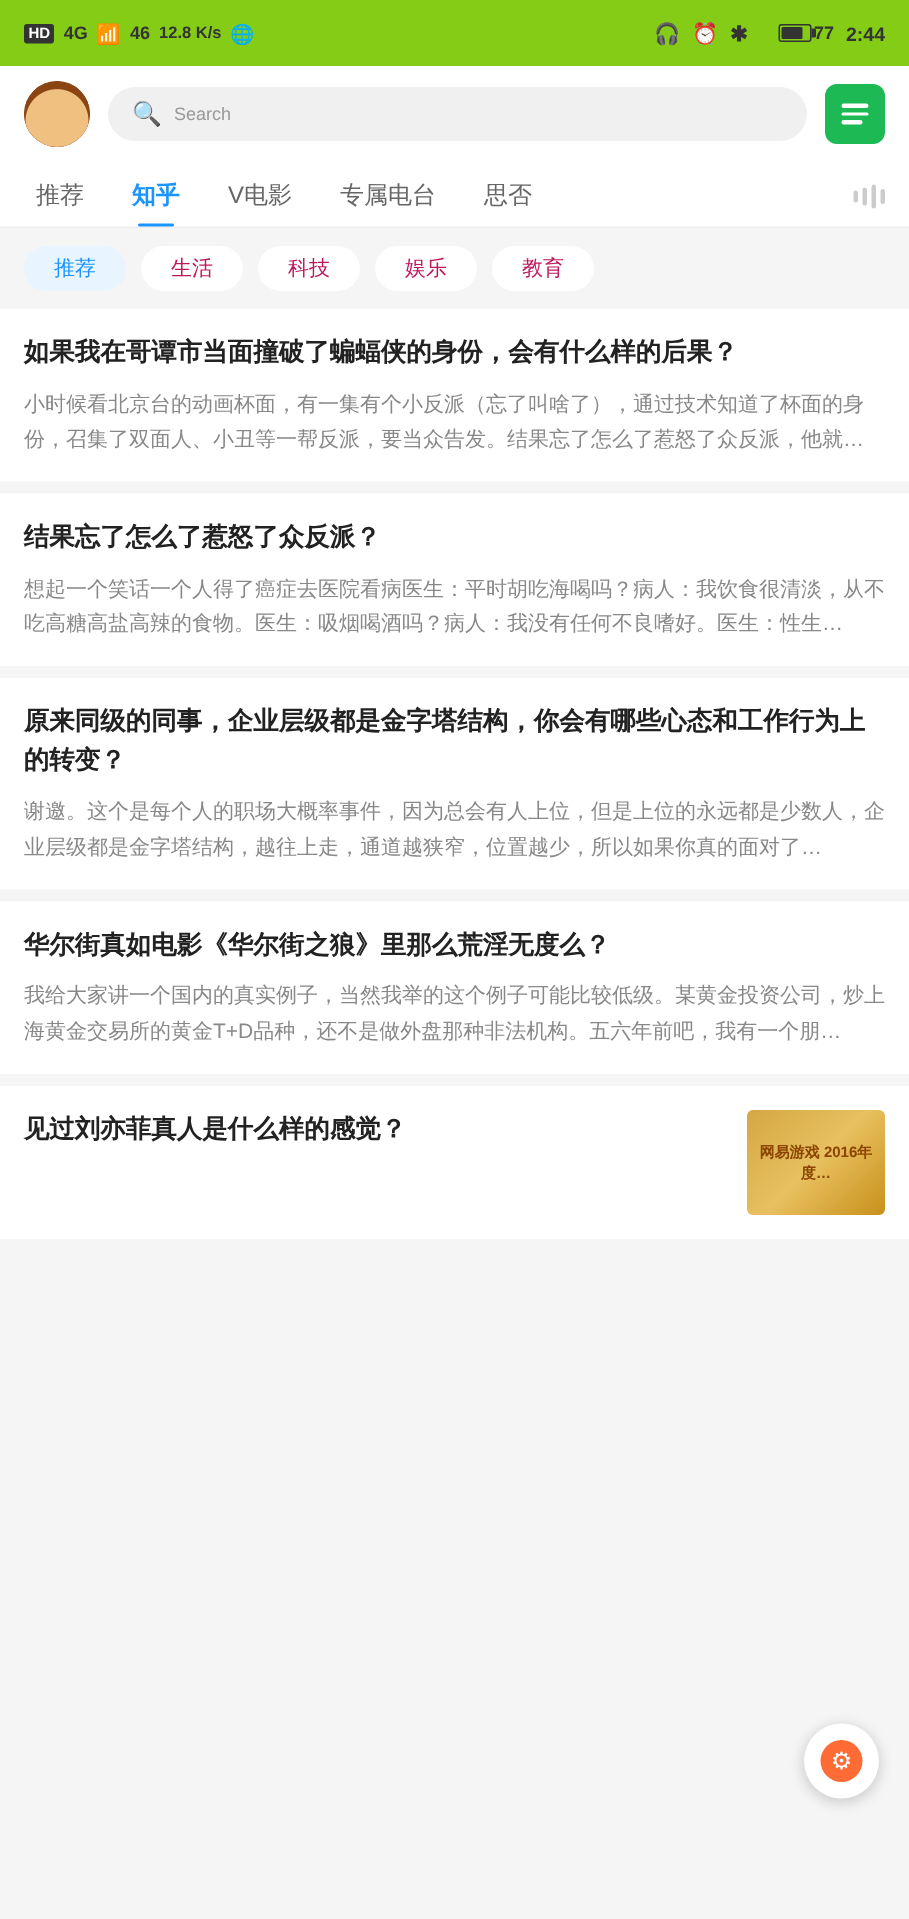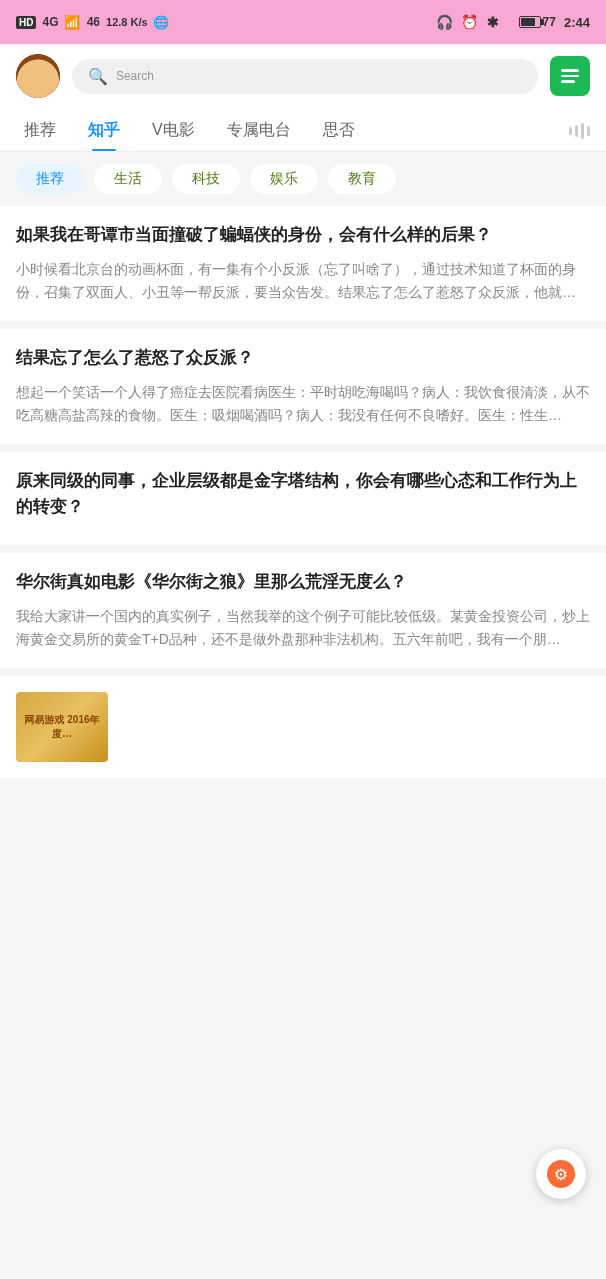--- a/index.html
+++ b/index.html
@@ -6,21 +6,21 @@
     * { margin: 0; padding: 0; box-sizing: border-box; }
     body {
       width: 606px;
       background: #f5f5f5;
       font-family: -apple-system, 'PingFang SC', 'Hiragino Sans GB', 'Microsoft YaHei', sans-serif;
       color: #333;
     }
 
     
     .status-bar {
-      background: #f9a8d4;
+      background: #84cc16;
       display: flex;
       justify-content: space-between;
       align-items: center;
       padding: 16px 16px;
       height: 44px;
     }
     .status-left {
       display: flex;
       align-items: center;
       gap: 6px;
@@ -191,21 +191,21 @@
       gap: 10px;
       padding: 12px 16px;
       background: #f5f5f5;
       overflow-x: auto;
     }
     .filter-pill {
       padding: 6px 20px;
       border-radius: 20px;
       background: #fff;
       font-size: 14px;
-      color: #4d7c0f;
+      color: #be185d;
       border: none;
       cursor: pointer;
       white-space: nowrap;
     }
     .filter-pill.active {
       background: #e8f4ff;
       color: #1a94ff;
     }
 
     
@@ -360,29 +360,33 @@
   <div class="card-body">小时候看北京台的动画杯面，有一集有个小反派（忘了叫啥了），通过技术知道了杯面的身份，召集了双面人、小丑等一帮反派，要当众告发。结果忘了怎么了惹怒了众反派，他就…</div>
 </div>
 
 <div class="card">
   <div class="card-title">结果忘了怎么了惹怒了众反派？</div>
   <div class="card-body">想起一个笑话一个人得了癌症去医院看病医生：平时胡吃海喝吗？病人：我饮食很清淡，从不吃高糖高盐高辣的食物。医生：吸烟喝酒吗？病人：我没有任何不良嗜好。医生：性生…</div>
 </div>
 
 <div class="card">
   <div class="card-title">原来同级的同事，企业层级都是金字塔结构，你会有哪些心态和工作行为上的转变？</div>
+  <div class="card-body">谢邀。这个是每个人的职场大概率事件，因为总会有人上位，但是上位的永远都是少数人，企业层级都是金字塔结构，越往上走，通道越狭窄，位置越少，所以如果你真的面对了…</div>
 </div>
 
 <div class="card">
   <div class="card-title">华尔街真如电影《华尔街之狼》里那么荒淫无度么？</div>
   <div class="card-body">我给大家讲一个国内的真实例子，当然我举的这个例子可能比较低级。某黄金投资公司，炒上海黄金交易所的黄金T+D品种，还不是做外盘那种非法机构。五六年前吧，我有一个朋…</div>
 </div>
 
 <div class="card">
   <div class="card-with-image">
+    <div class="card-text-part">
+      <div class="card-title">见过刘亦菲真人是什么样的感觉？</div>
+    </div>
     <div class="card-image">
       <div class="card-image-inner">网易游戏
 2016年度…</div>
     </div>
   </div>
 </div>
 
 <div class="fab">
   <div class="fab-icon">⚙</div>
 </div>

